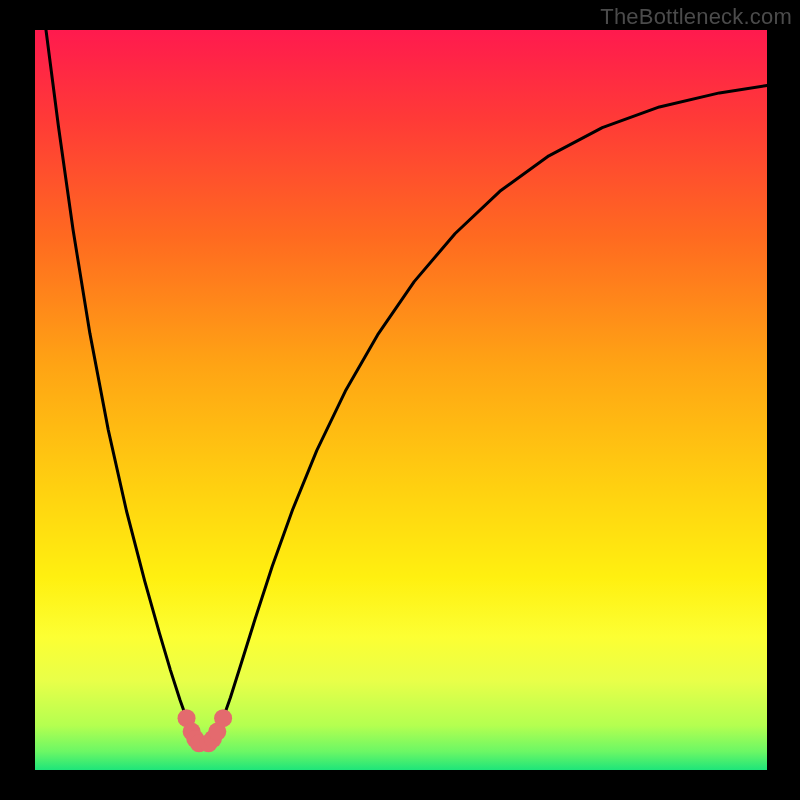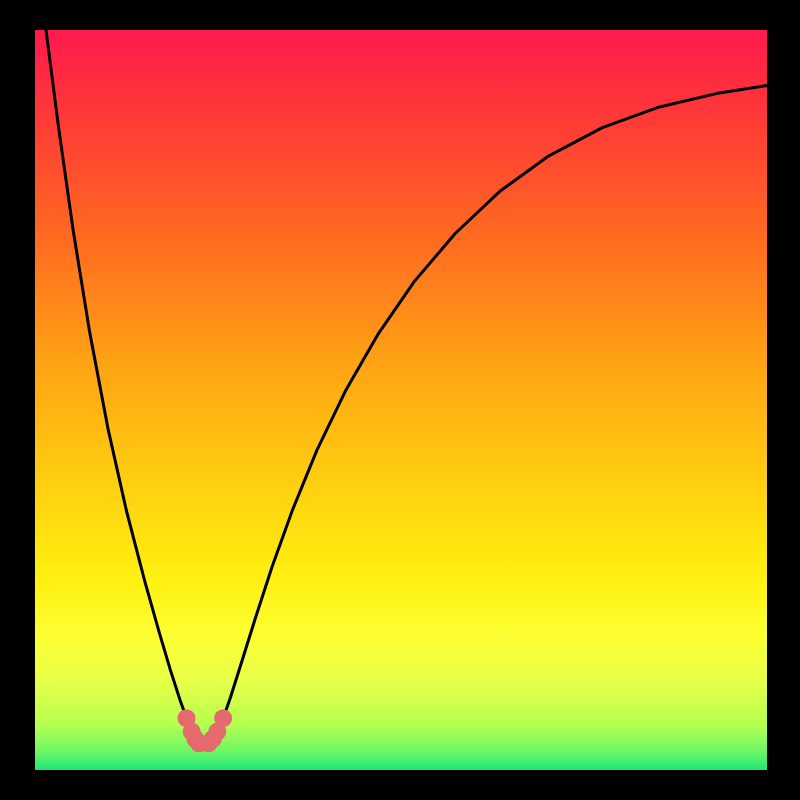--- a/index.html
+++ b/index.html
@@ -30,20 +30,21 @@
   svg {
     position: absolute;
     top: 0;
     left: 0;
   }
 </style>
 </head>
 <body>
 <div class="outer">
 
+<div class="watermark">TheBottleneck.com</div>
 
 <svg id="chart-svg" width="800" height="800">
   <defs>
     <linearGradient id="bg-grad" x1="0" y1="0" x2="0" y2="1">
           <stop offset="0%" stop-color="#ff1a4e"></stop>
           <stop offset="12%" stop-color="#ff3a37"></stop>
           <stop offset="28.000000000000004%" stop-color="#ff6a20"></stop>
           <stop offset="45%" stop-color="#ffa314"></stop>
           <stop offset="62%" stop-color="#ffd110"></stop>
           <stop offset="74%" stop-color="#fff010"></stop>

